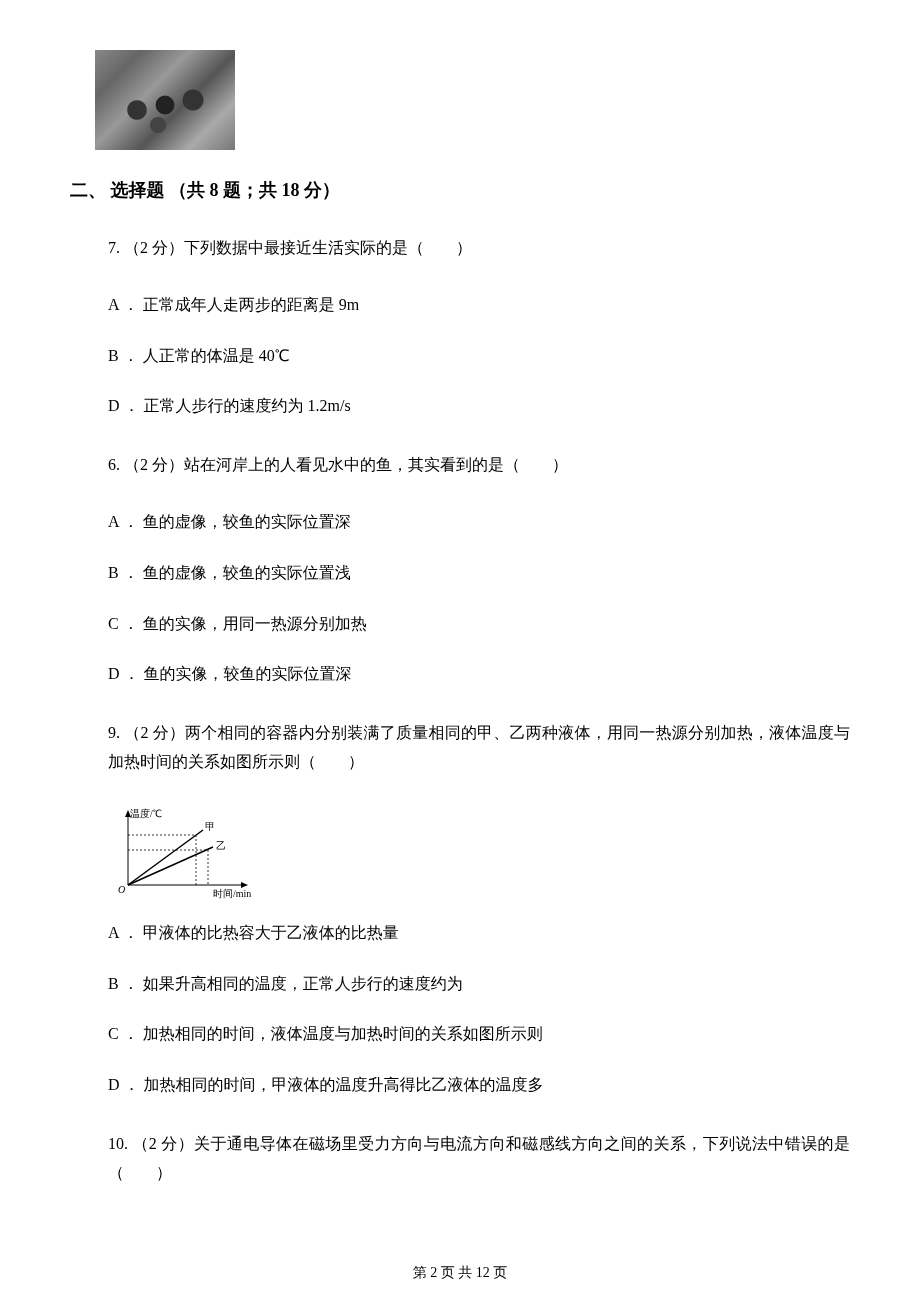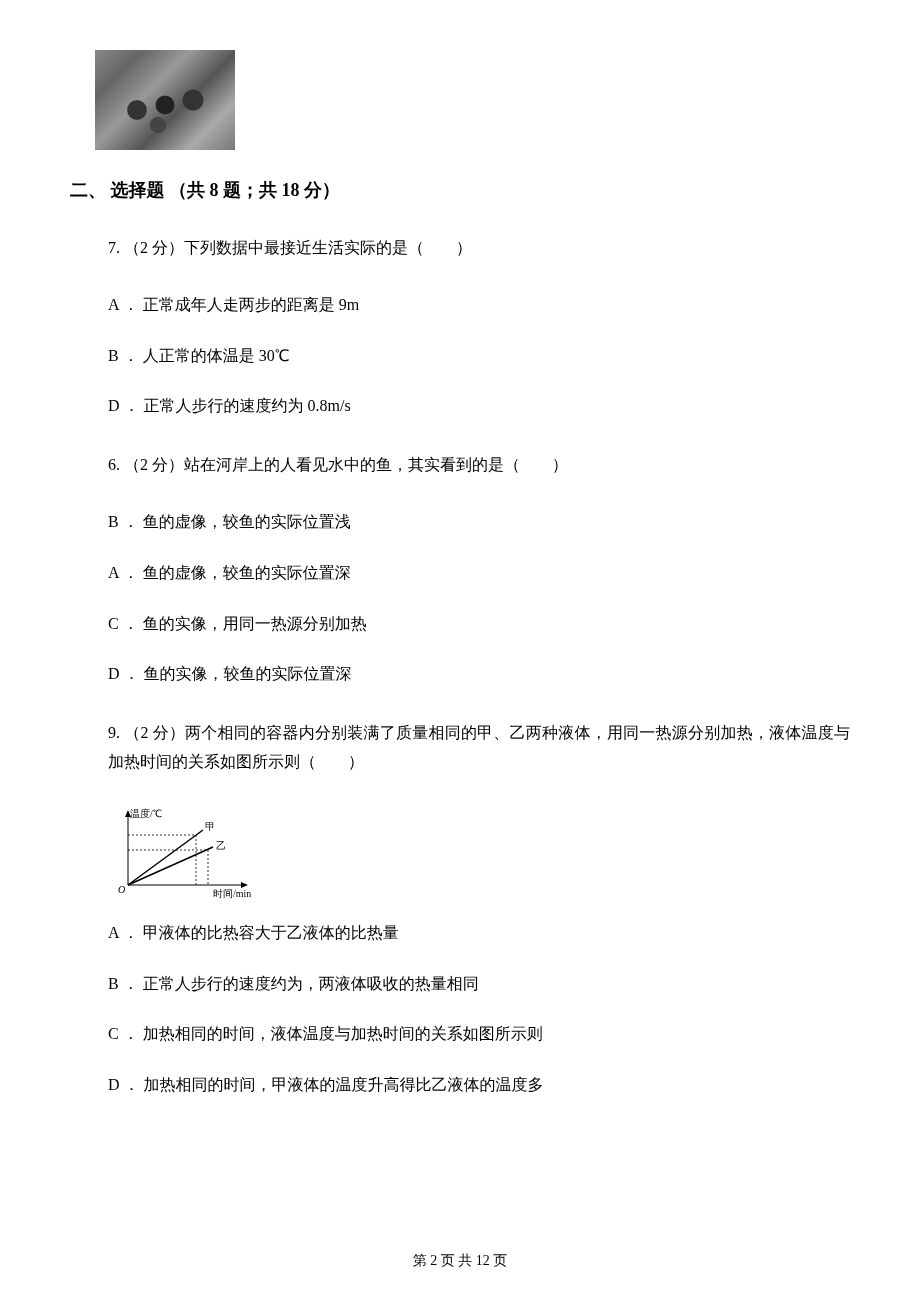--- a/index.html
+++ b/index.html
@@ -63,44 +63,44 @@
       margin-left: 38px;
       margin-bottom: 19px;
       position: relative;
     }
     .chart-placeholder svg {
       width: 100%;
       height: 100%;
     }
     .footer {
       position: absolute;
-      bottom: 32px;
+      bottom: 20px;
       width: 100%;
       text-align: center;
       font-size: 14px;
       left: 0;
     }
   </style>
 </head>
 <body>
 
 <div class="content">
   <div class="image-placeholder"></div>
 
   <div class="section-header">二、 选择题 （共 8 题；共 18 分）</div>
 
   <div class="question">7. （2 分）下列数据中最接近生活实际的是（　　）</div>
   <div class="option">A ． 正常成年人走两步的距离是 9m</div>
-  <div class="option">B ． 人正常的体温是 30℃</div>
-  <div class="option">D ． 正常人步行的速度约为 0.8m/s</div>
+  <div class="option">B ． 人正常的体温是 40℃</div>
+  <div class="option">D ． 正常人步行的速度约为 1.2m/s</div>
 
   <div class="q-spacer"></div>
   <div class="question">6. （2 分）站在河岸上的人看见水中的鱼，其实看到的是（　　）</div>
+  <div class="option">A ． 鱼的虚像，较鱼的实际位置深</div>
   <div class="option">B ． 鱼的虚像，较鱼的实际位置浅</div>
-  <div class="option">A ． 鱼的虚像，较鱼的实际位置深</div>
   <div class="option">C ． 鱼的实像，用同一热源分别加热</div>
   <div class="option">D ． 鱼的实像，较鱼的实际位置深</div>
 
   <div class="q-spacer"></div>
   <div class="question" style="padding-left:38px; text-indent:0; margin-left:0;">
     <span style="display:block; text-indent:0; margin-left:-38px; padding-left:38px;">9. （2 分）两个相同的容器内分别装满了质量相同的甲、乙两种液体，用同一热源分别加热，液体温度与加热时间的关系如图所示则（　　）</span>
   </div>
 
   <div class="chart-placeholder">
     <svg viewBox="0 0 150 95">
@@ -116,20 +116,21 @@
       <line x1="100" y1="45" x2="100" y2="80" stroke="#000" stroke-width="0.8" stroke-dasharray="2,2"></line>
       <text x="22" y="12" font-size="10" fill="#000">温度/℃</text>
       <text x="105" y="92" font-size="10" fill="#000">时间/min</text>
       <text x="97" y="25" font-size="10" fill="#000">甲</text>
       <text x="108" y="44" font-size="10" fill="#000">乙</text>
       <text x="10" y="88" font-size="10" fill="#000" font-style="italic">O</text>
     </svg>
   </div>
 
   <div class="option">A ． 甲液体的比热容大于乙液体的比热量</div>
-  <div class="option">B ． 正常人步行的速度约为，两液体吸收的热量相同</div>
+  <div class="option">B ． 如果升高相同的温度，正常人步行的速度约为</div>
   <div class="option">C ． 加热相同的时间，液体温度与加热时间的关系如图所示则</div>
   <div class="option">D ． 加热相同的时间，甲液体的温度升高得比乙液体的温度多</div>
 
   <div class="q-spacer"></div>
+  <div class="question">10. （2 分）关于通电导体在磁场里受力方向与电流方向和磁感线方向之间的关系，下列说法中错误的是（　　）</div>
 </div>
 
 <div class="footer">第 2 页 共 12 页</div>
 
 </body></html>

